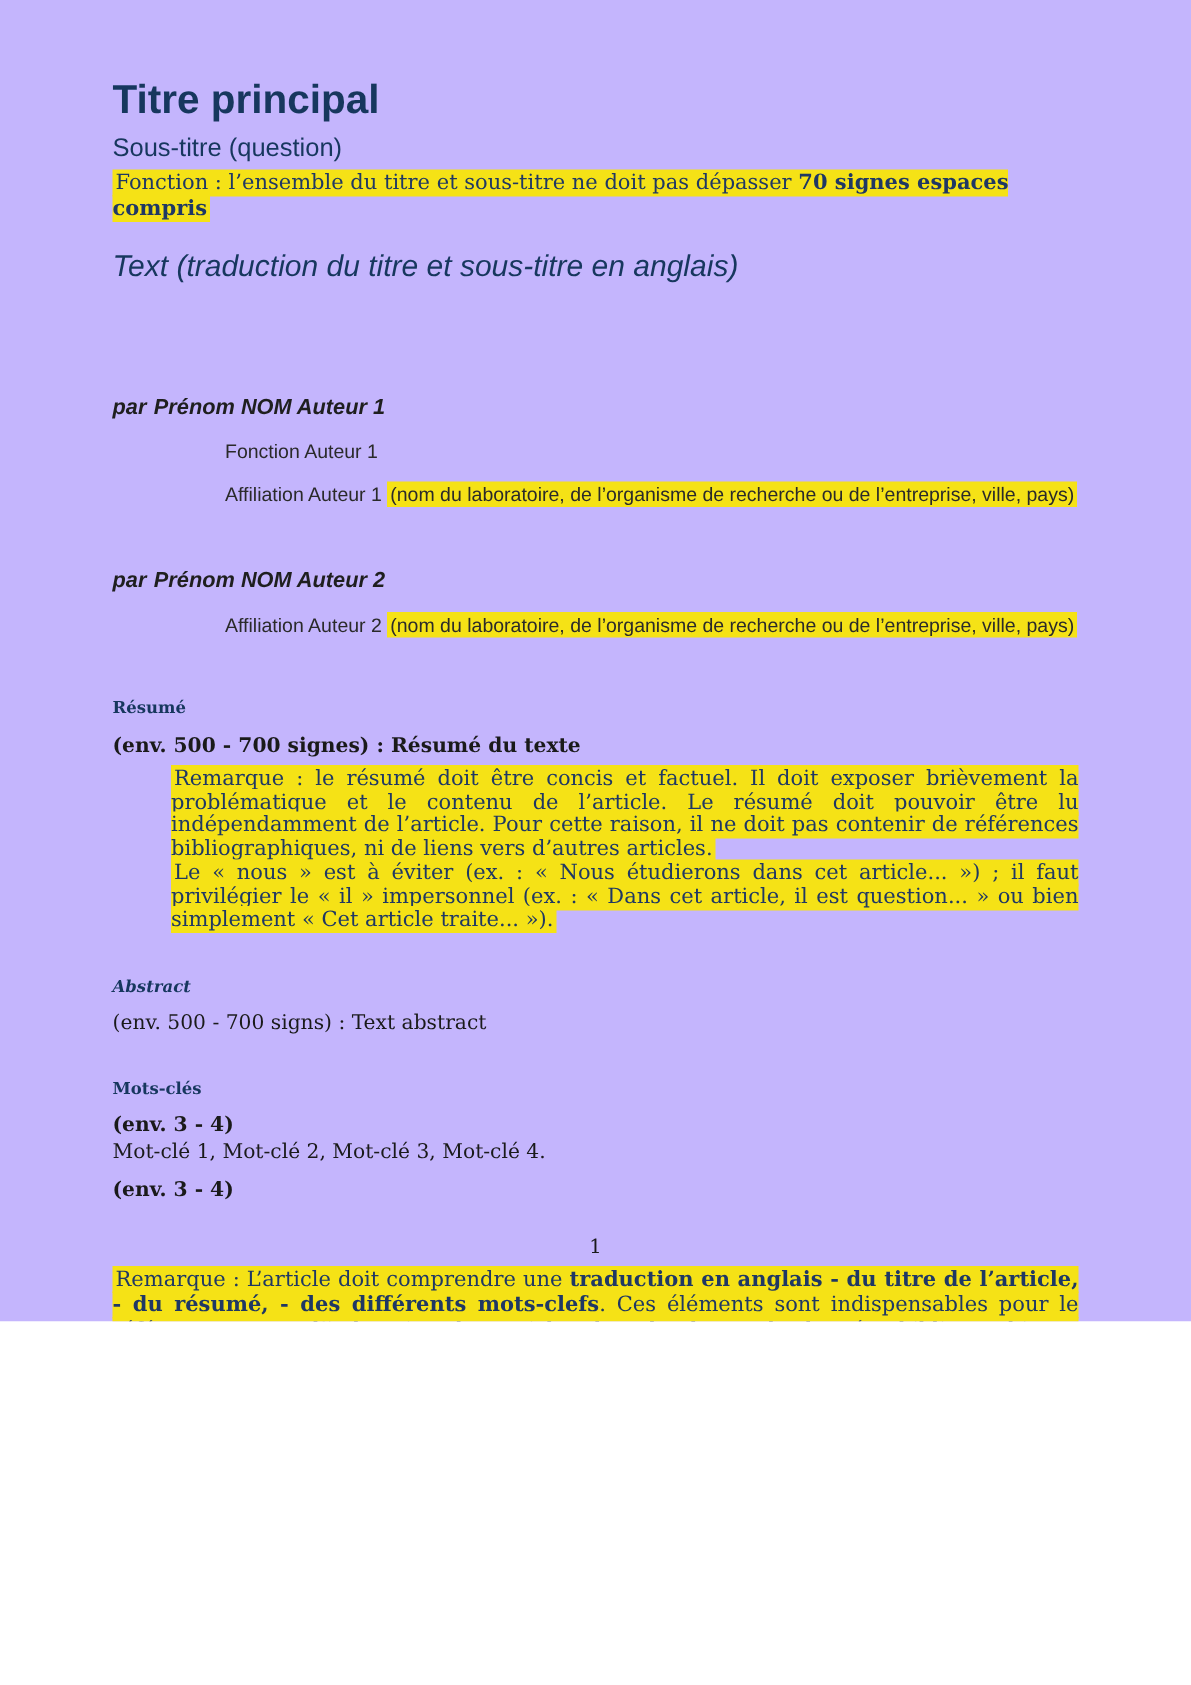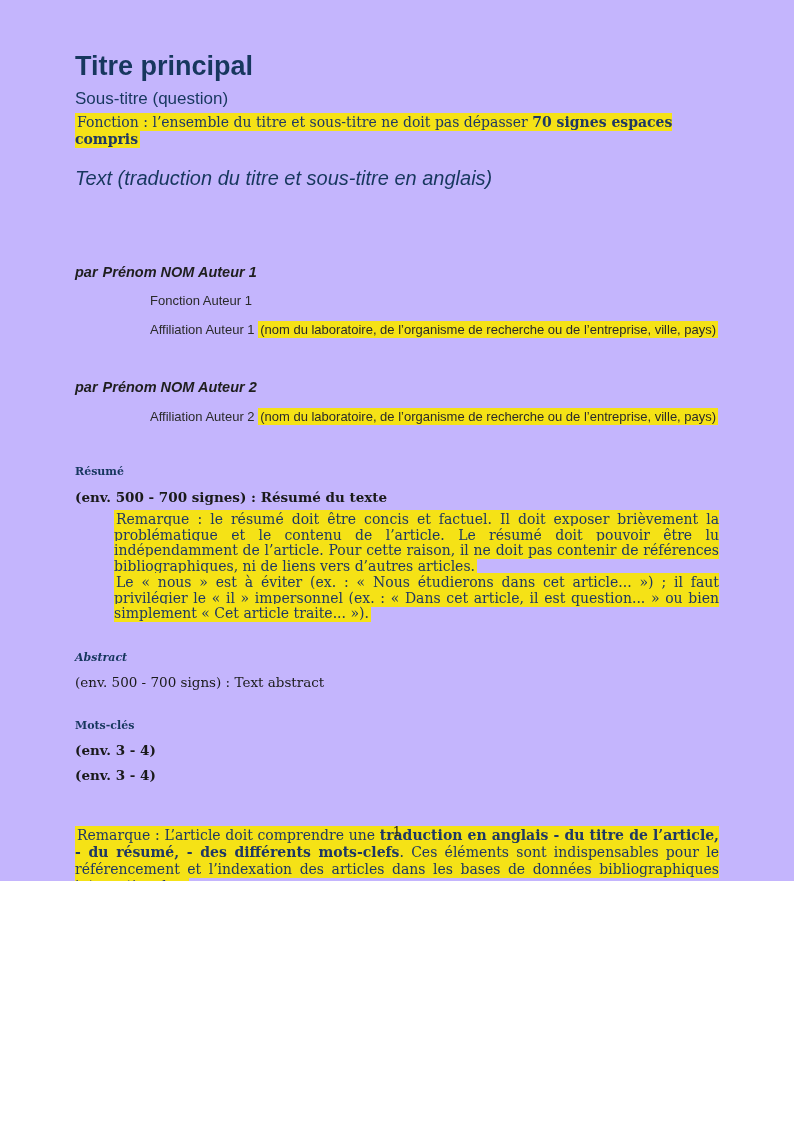--- a/index.html
+++ b/index.html
@@ -160,20 +160,21 @@
     <div class="section-heading">Résumé</div>
     <div class="subhead-bold">(env. 500 - 700 signes) : Résumé du texte</div>
     <div class="remark-para first"><span class="hl">Remarque : le résumé doit être concis et factuel. Il doit exposer brièvement la problématique et le contenu de l’article. Le résumé doit pouvoir être lu indépendamment de l’article. Pour cette raison, il ne doit pas contenir de références bibliographiques, ni de liens vers d’autres articles.</span></div>
     <div class="remark-para second"><span class="hl">Le « nous » est à éviter (ex. : « Nous étudierons dans cet article... ») ; il faut privilégier le « il » impersonnel (ex. : « Dans cet article, il est question... » ou bien simplement « Cet article traite... »).</span></div>
 
     <div class="section-heading italic abstract-heading">Abstract</div>
     <div class="subhead-normal">(env. 500 - 700 signs) : Text abstract</div>
 
     <div class="section-heading motscles-heading">Mots-clés</div>
     <div class="subhead-bold motscles-sub">(env. 3 - 4)</div>
+    <div class="keyword-list">Mot-clé 1, Mot-clé 2, Mot-clé 3, Mot-clé 4.</div>
 
     <div class="subhead-bold keywords-sub">(env. 3 - 4)</div>
 
     <div class="final-remark"><span class="hl"><span>Remarque : L’article doit comprendre une </span><span class="bold">traduction en anglais - du titre de l’article, - du résumé, - des différents mots-clefs</span><span>. Ces éléments sont indispensables pour le référencement et l’indexation des articles dans les bases de données bibliographiques internationales.</span></span></div>
 
   </div>
 
   <div class="page-number">1</div>
 </div>
 

